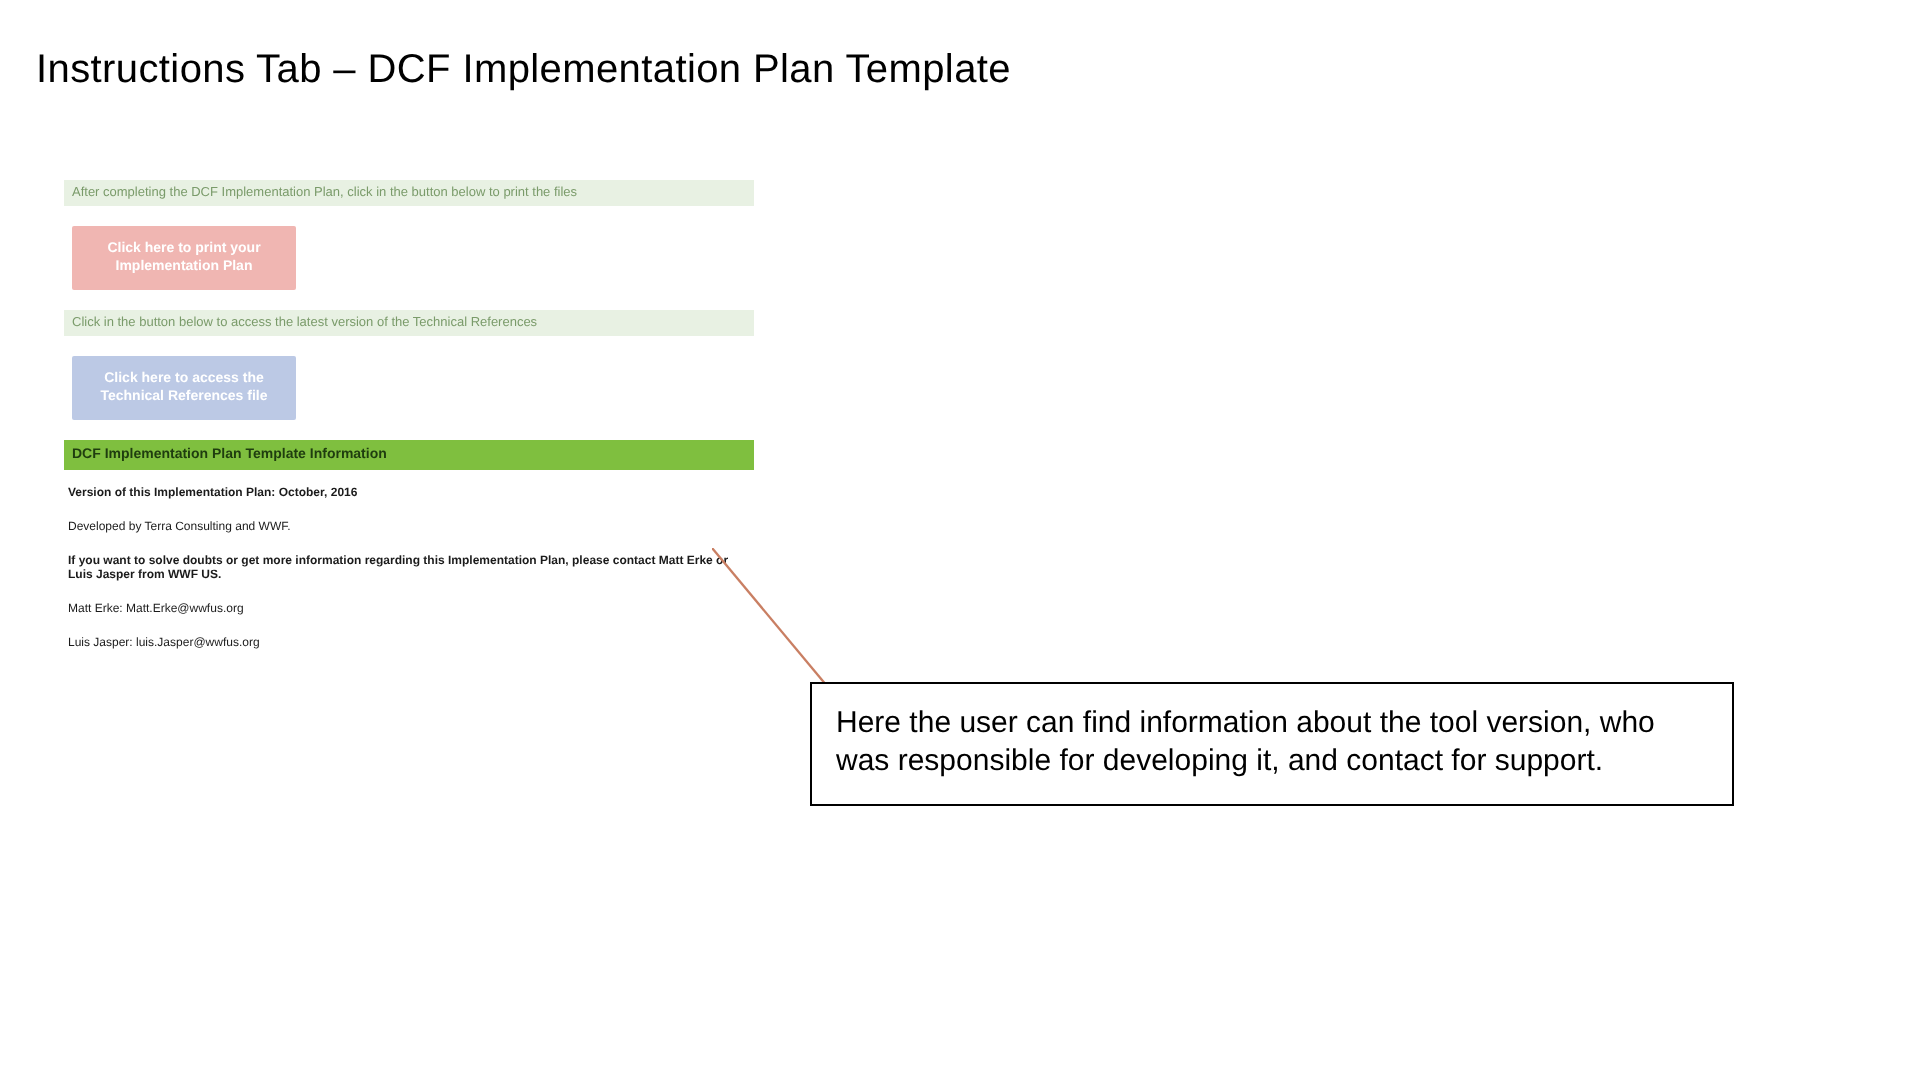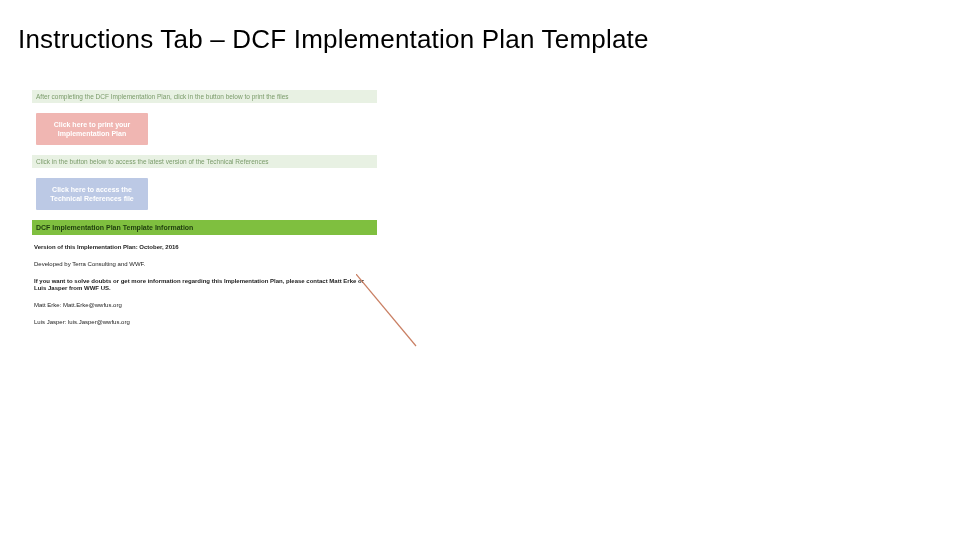--- a/index.html
+++ b/index.html
@@ -14,21 +14,21 @@
   }
   .slide {
     position: relative;
     width: 960px;
     height: 540px;
   }
   .title {
     position: absolute;
     left: 18px;
     top: 24px;
-    font-size: 26px;
+    font-size: 20px;
     font-weight: 400;
     letter-spacing: 0.2px;
   }
   .module {
     position: absolute;
     left: 32px;
     top: 90px;
     width: 345px;
   }
   .hint-bar {
@@ -137,14 +137,15 @@
     <div class="info-line" style="margin-top:6px">Developed by Terra Consulting and WWF.</div>
     <div class="info-line strong" style="margin-top:6px">If you want to solve doubts or get more information regarding this Implementation Plan, please contact Matt Erke or Luis Jasper from WWF US.</div>
     <div class="info-line" style="margin-top:6px">Matt Erke: Matt.Erke@wwfus.org</div>
     <div class="info-line" style="margin-top:6px">Luis Jasper: luis.Jasper@wwfus.org</div>
   </div>
 
   <svg class="connector" viewBox="0 0 80 80">
     <line x1="0" y1="0" x2="60" y2="72" stroke="#c97f63" stroke-width="1.2"></line>
   </svg>
 
+  <div class="callout">Here the user can find information about the tool version, who was responsible for developing it, and contact for support.</div>
 
 </div>
 
 </body></html>

